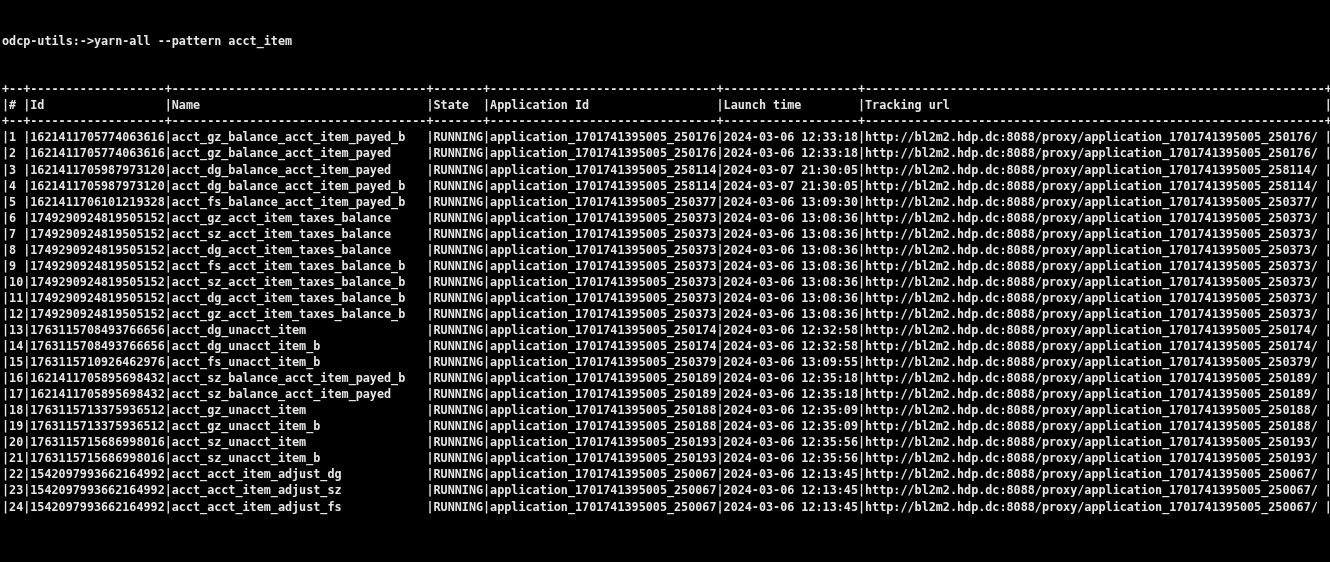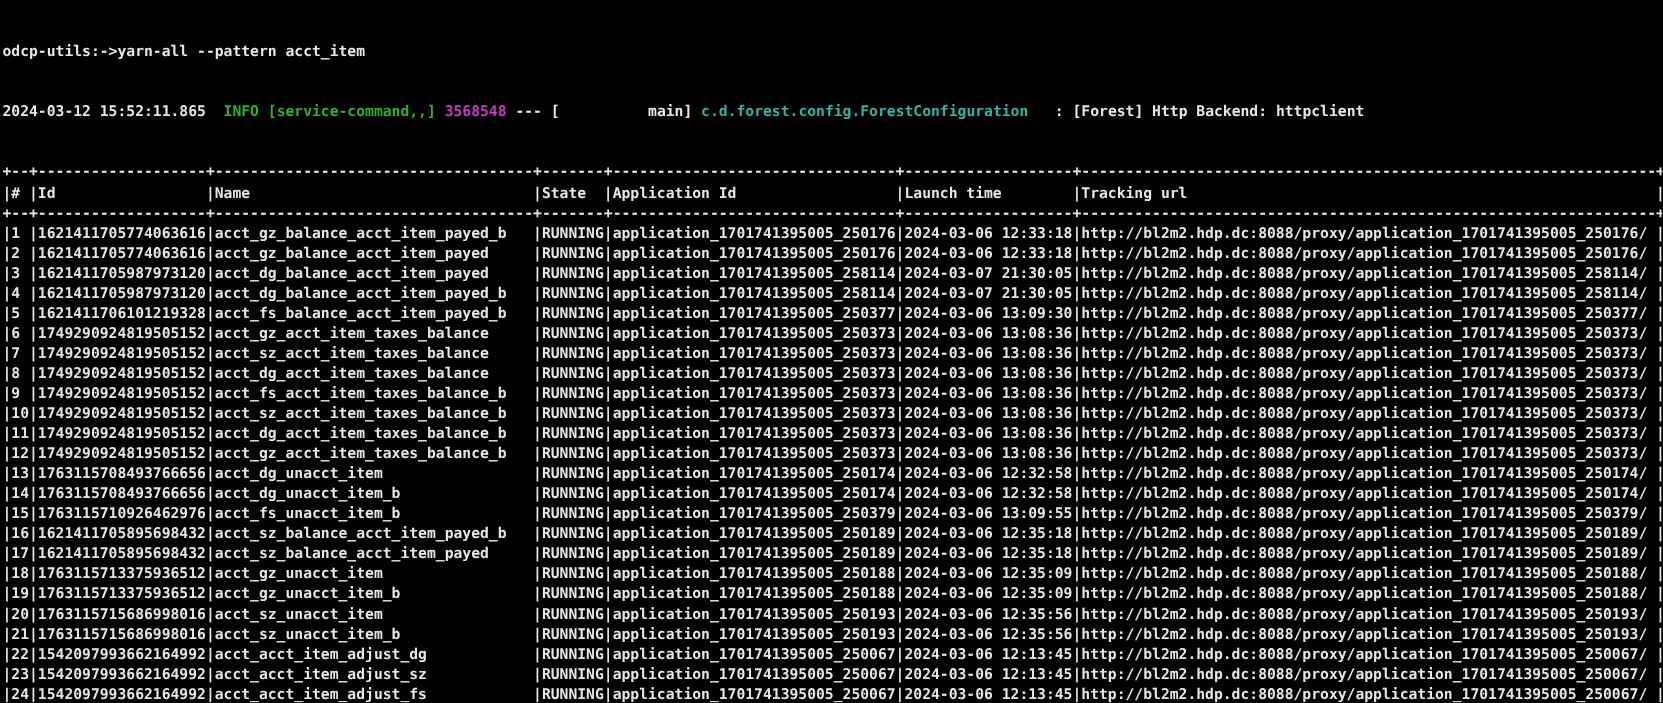--- a/index.html
+++ b/index.html
@@ -21,15 +21,14 @@
   .fg      { color: #e6e6e6; }
   .green   { color: #2eb02e; }
   .magenta { color: #c23cc2; }
   .cyan    { color: #2eb5a5; }
 </style>
 </head>
 <body>
 
 <div class="terminal">
   <div class="line"><span class="fg">odcp-utils:-&gt;yarn-all --pattern acct_item</span></div>
-  <div class="line"><span class="fg">2024-03-12 15:52:11.865  </span><span class="green">INFO [service-command,,] </span><span class="magenta">3568548</span><span class="fg"> --- [          main] </span><span class="cyan">c.d.forest.config.ForestConfiguration</span><span class="fg">   : [Forest] Http Backend: httpclient</span></div>
   <div id="table-output"><div class="line fg">+--+-------------------+------------------------------------+-------+--------------------------------+-------------------+-----------------------------------------------------------------+</div><div class="line fg">|# |Id                 |Name                                |State  |Application Id                  |Launch time        |Tracking url                                                     |</div><div class="line fg">+--+-------------------+------------------------------------+-------+--------------------------------+-------------------+-----------------------------------------------------------------+</div><div class="line fg">|1 |1621411705774063616|acct_gz_balance_acct_item_payed_b   |RUNNING|application_1701741395005_250176|2024-03-06 12:33:18|http://bl2m2.hdp.dc:8088/proxy/application_1701741395005_250176/ |</div><div class="line fg">|2 |1621411705774063616|acct_gz_balance_acct_item_payed     |RUNNING|application_1701741395005_250176|2024-03-06 12:33:18|http://bl2m2.hdp.dc:8088/proxy/application_1701741395005_250176/ |</div><div class="line fg">|3 |1621411705987973120|acct_dg_balance_acct_item_payed     |RUNNING|application_1701741395005_258114|2024-03-07 21:30:05|http://bl2m2.hdp.dc:8088/proxy/application_1701741395005_258114/ |</div><div class="line fg">|4 |1621411705987973120|acct_dg_balance_acct_item_payed_b   |RUNNING|application_1701741395005_258114|2024-03-07 21:30:05|http://bl2m2.hdp.dc:8088/proxy/application_1701741395005_258114/ |</div><div class="line fg">|5 |1621411706101219328|acct_fs_balance_acct_item_payed_b   |RUNNING|application_1701741395005_250377|2024-03-06 13:09:30|http://bl2m2.hdp.dc:8088/proxy/application_1701741395005_250377/ |</div><div class="line fg">|6 |1749290924819505152|acct_gz_acct_item_taxes_balance     |RUNNING|application_1701741395005_250373|2024-03-06 13:08:36|http://bl2m2.hdp.dc:8088/proxy/application_1701741395005_250373/ |</div><div class="line fg">|7 |1749290924819505152|acct_sz_acct_item_taxes_balance     |RUNNING|application_1701741395005_250373|2024-03-06 13:08:36|http://bl2m2.hdp.dc:8088/proxy/application_1701741395005_250373/ |</div><div class="line fg">|8 |1749290924819505152|acct_dg_acct_item_taxes_balance     |RUNNING|application_1701741395005_250373|2024-03-06 13:08:36|http://bl2m2.hdp.dc:8088/proxy/application_1701741395005_250373/ |</div><div class="line fg">|9 |1749290924819505152|acct_fs_acct_item_taxes_balance_b   |RUNNING|application_1701741395005_250373|2024-03-06 13:08:36|http://bl2m2.hdp.dc:8088/proxy/application_1701741395005_250373/ |</div><div class="line fg">|10|1749290924819505152|acct_sz_acct_item_taxes_balance_b   |RUNNING|application_1701741395005_250373|2024-03-06 13:08:36|http://bl2m2.hdp.dc:8088/proxy/application_1701741395005_250373/ |</div><div class="line fg">|11|1749290924819505152|acct_dg_acct_item_taxes_balance_b   |RUNNING|application_1701741395005_250373|2024-03-06 13:08:36|http://bl2m2.hdp.dc:8088/proxy/application_1701741395005_250373/ |</div><div class="line fg">|12|1749290924819505152|acct_gz_acct_item_taxes_balance_b   |RUNNING|application_1701741395005_250373|2024-03-06 13:08:36|http://bl2m2.hdp.dc:8088/proxy/application_1701741395005_250373/ |</div><div class="line fg">|13|1763115708493766656|acct_dg_unacct_item                 |RUNNING|application_1701741395005_250174|2024-03-06 12:32:58|http://bl2m2.hdp.dc:8088/proxy/application_1701741395005_250174/ |</div><div class="line fg">|14|1763115708493766656|acct_dg_unacct_item_b               |RUNNING|application_1701741395005_250174|2024-03-06 12:32:58|http://bl2m2.hdp.dc:8088/proxy/application_1701741395005_250174/ |</div><div class="line fg">|15|1763115710926462976|acct_fs_unacct_item_b               |RUNNING|application_1701741395005_250379|2024-03-06 13:09:55|http://bl2m2.hdp.dc:8088/proxy/application_1701741395005_250379/ |</div><div class="line fg">|16|1621411705895698432|acct_sz_balance_acct_item_payed_b   |RUNNING|application_1701741395005_250189|2024-03-06 12:35:18|http://bl2m2.hdp.dc:8088/proxy/application_1701741395005_250189/ |</div><div class="line fg">|17|1621411705895698432|acct_sz_balance_acct_item_payed     |RUNNING|application_1701741395005_250189|2024-03-06 12:35:18|http://bl2m2.hdp.dc:8088/proxy/application_1701741395005_250189/ |</div><div class="line fg">|18|1763115713375936512|acct_gz_unacct_item                 |RUNNING|application_1701741395005_250188|2024-03-06 12:35:09|http://bl2m2.hdp.dc:8088/proxy/application_1701741395005_250188/ |</div><div class="line fg">|19|1763115713375936512|acct_gz_unacct_item_b               |RUNNING|application_1701741395005_250188|2024-03-06 12:35:09|http://bl2m2.hdp.dc:8088/proxy/application_1701741395005_250188/ |</div><div class="line fg">|20|1763115715686998016|acct_sz_unacct_item                 |RUNNING|application_1701741395005_250193|2024-03-06 12:35:56|http://bl2m2.hdp.dc:8088/proxy/application_1701741395005_250193/ |</div><div class="line fg">|21|1763115715686998016|acct_sz_unacct_item_b               |RUNNING|application_1701741395005_250193|2024-03-06 12:35:56|http://bl2m2.hdp.dc:8088/proxy/application_1701741395005_250193/ |</div><div class="line fg">|22|1542097993662164992|acct_acct_item_adjust_dg            |RUNNING|application_1701741395005_250067|2024-03-06 12:13:45|http://bl2m2.hdp.dc:8088/proxy/application_1701741395005_250067/ |</div><div class="line fg">|23|1542097993662164992|acct_acct_item_adjust_sz            |RUNNING|application_1701741395005_250067|2024-03-06 12:13:45|http://bl2m2.hdp.dc:8088/proxy/application_1701741395005_250067/ |</div><div class="line fg">|24|1542097993662164992|acct_acct_item_adjust_fs            |RUNNING|application_1701741395005_250067|2024-03-06 12:13:45|http://bl2m2.hdp.dc:8088/proxy/application_1701741395005_250067/ |</div></div>
 </div>
 
 </body></html>

